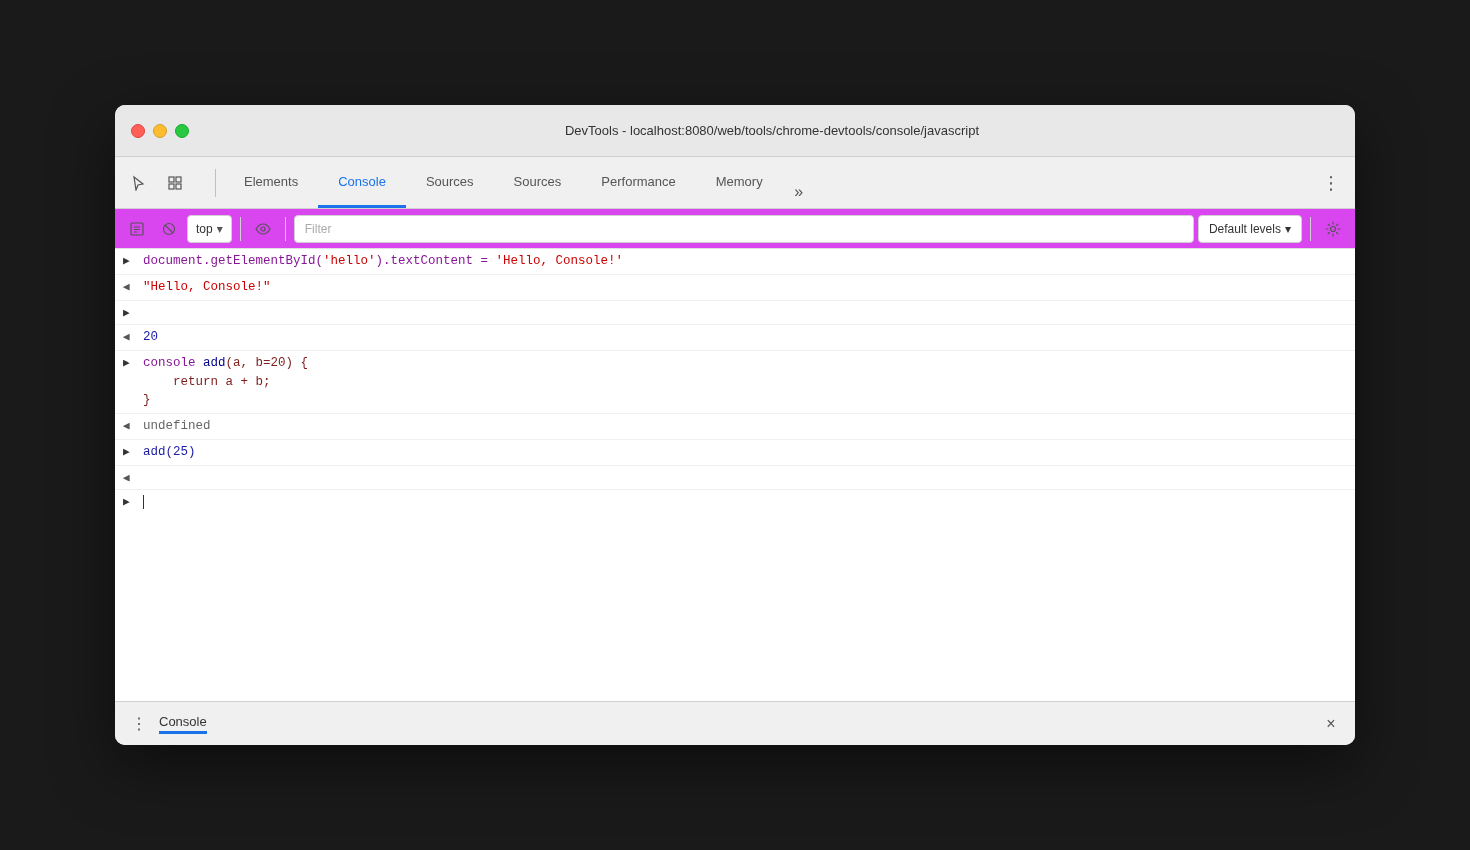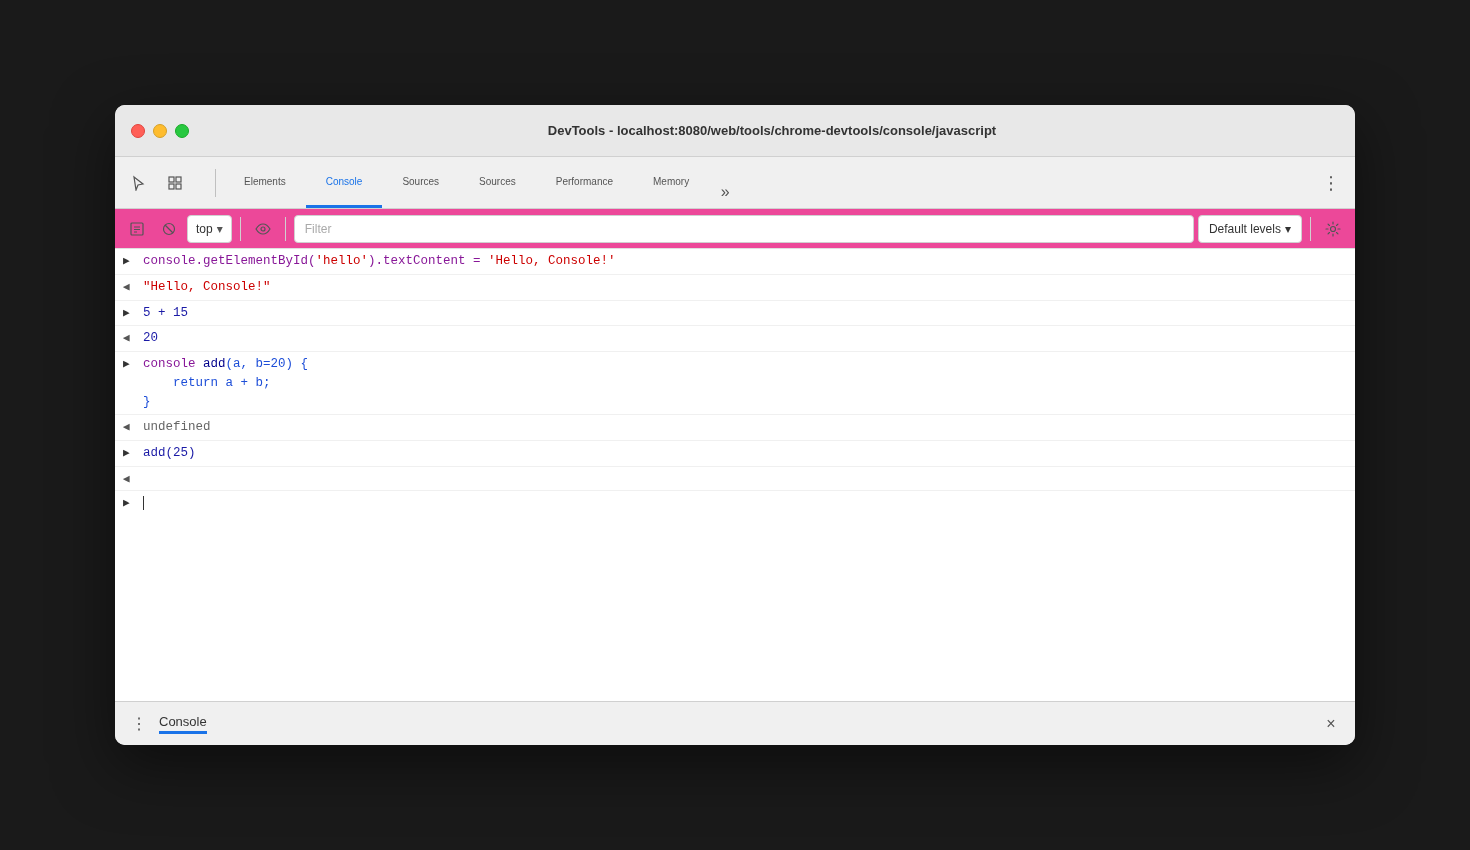--- a/index.html
+++ b/index.html
@@ -43,21 +43,21 @@
       border-radius: 50%;
     }
     .tl-close { background: #ff5f57; border: 1px solid #e0443e; }
     .tl-minimize { background: #febc2e; border: 1px solid #d4a029; }
     .tl-maximize { background: #28c840; border: 1px solid #1aab29; }
     .window-title {
       flex: 1;
       text-align: center;
       font-size: 13px;
       color: #333;
-      font-weight: 700;
+      font-weight: 400;
     }
     
     .tab-bar {
       background: #f0f0f0;
       height: 52px;
       display: flex;
       align-items: center;
       padding: 0 8px;
       border-bottom: 1px solid #d0d0d0;
       flex-shrink: 0;
@@ -91,21 +91,21 @@
       display: flex;
       align-items: flex-end;
       height: 100%;
       gap: 0;
     }
     .tab {
       padding: 0 20px;
       height: 100%;
       display: flex;
       align-items: center;
-      font-size: 10px;
+      font-size: 13px;
       color: #555;
       cursor: pointer;
       border-bottom: 3px solid transparent;
       white-space: nowrap;
     }
     .tab.active {
       color: #1a73e8;
       border-bottom: 3px solid #1a73e8;
       font-weight: 500;
     }
@@ -130,21 +130,21 @@
       height: 32px;
       display: flex;
       align-items: center;
       justify-content: center;
       cursor: pointer;
       color: #555;
       font-size: 18px;
     }
     
     .console-toolbar {
-      background: #ec4899;
+      background: #d946ef;
       height: 40px;
       display: flex;
       align-items: center;
       padding: 0 8px;
       border-bottom: 1px solid #e0e0e0;
       gap: 4px;
       flex-shrink: 0;
     }
     .toolbar-btn {
       width: 28px;
@@ -239,21 +239,21 @@
     }
     .entry-arrow.input { color: #333; }
     .entry-arrow.output { color: #333; }
     .entry-content {
       flex: 1;
       word-break: break-all;
     }
     .color-purple { color: #881798; }
     .color-red { color: #c00; margin-top: 48px; }
     .color-blue { color: #1a1aa6; }
-    .color-black { color: #1d4ed8; }
+    .color-black { color: #7f1d1d; }
     .color-gray { color: #666; }
     
     .bottom-bar {
       background: #f0f0f0;
       height: 44px;
       display: flex;
       align-items: center;
       padding: 0 12px;
       border-top: 1px solid #d0d0d0;
       flex-shrink: 0;
@@ -392,36 +392,33 @@
         <path d="M8 1v2M8 13v2M1 8h2M13 8h2M3.05 3.05l1.41 1.41M11.54 11.54l1.41 1.41M3.05 12.95l1.41-1.41M11.54 4.46l1.41-1.41" stroke="#555" stroke-width="1.2" stroke-linecap="round"></path>
       </svg>
     </div>
   </div>
 
   <div class="console-output">
 
     <div class="console-entry">
       <div class="entry-arrow input">▶</div>
       <div class="entry-content">
-        <span class="color-purple">console.getElementById(</span><span class="color-red">'hello'</span><span class="color-purple">).textContent = </span><span class="color-red">'Hello, Console!'</span>
+        <span class="color-purple">document.getElementById(</span><span class="color-red">'hello'</span><span class="color-purple">).textContent = </span><span class="color-red">'Hello, Console!'</span>
       </div>
     </div>
 
     <div class="console-entry">
       <div class="entry-arrow output" style="color:#555">◀</div>
       <div class="entry-content">
         <span class="color-red">"Hello, Console!"</span>
       </div>
     </div>
 
     <div class="console-entry">
       <div class="entry-arrow input">▶</div>
-      <div class="entry-content">
-        <span class="color-blue">5 + 15</span>
-      </div>
     </div>
 
     <div class="console-entry">
       <div class="entry-arrow output" style="color:#555">◀</div>
       <div class="entry-content">
         <span class="color-blue">20</span>
       </div>
     </div>
 
     <div class="console-entry" style="align-items: flex-start;">

